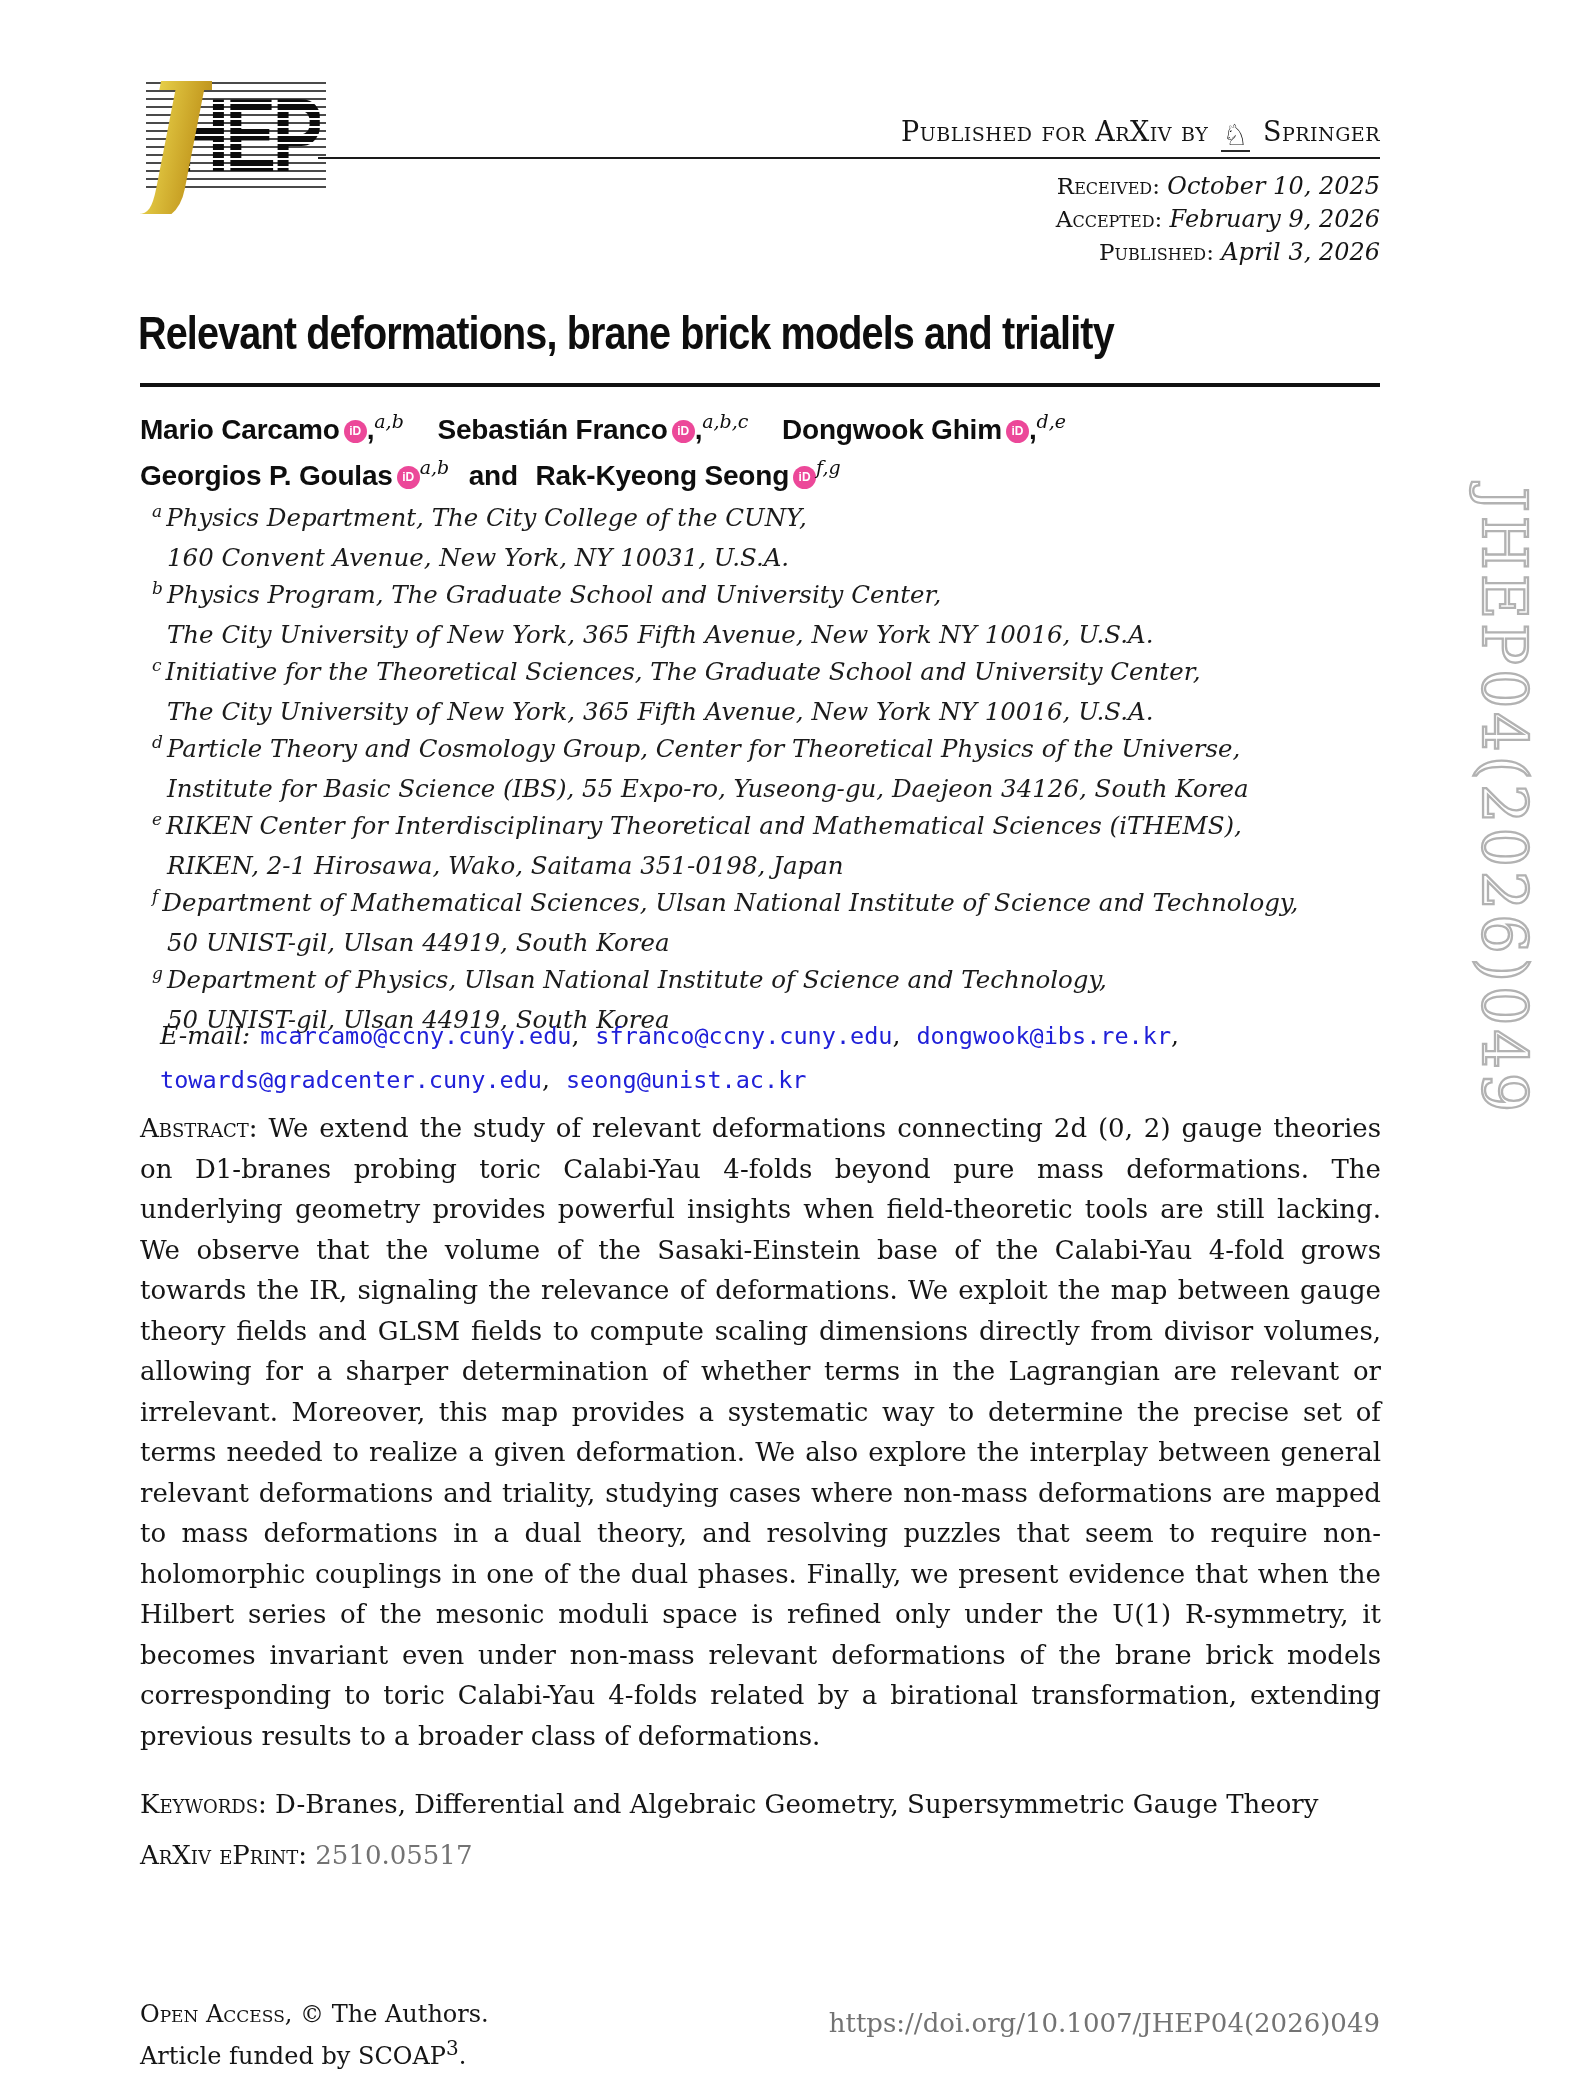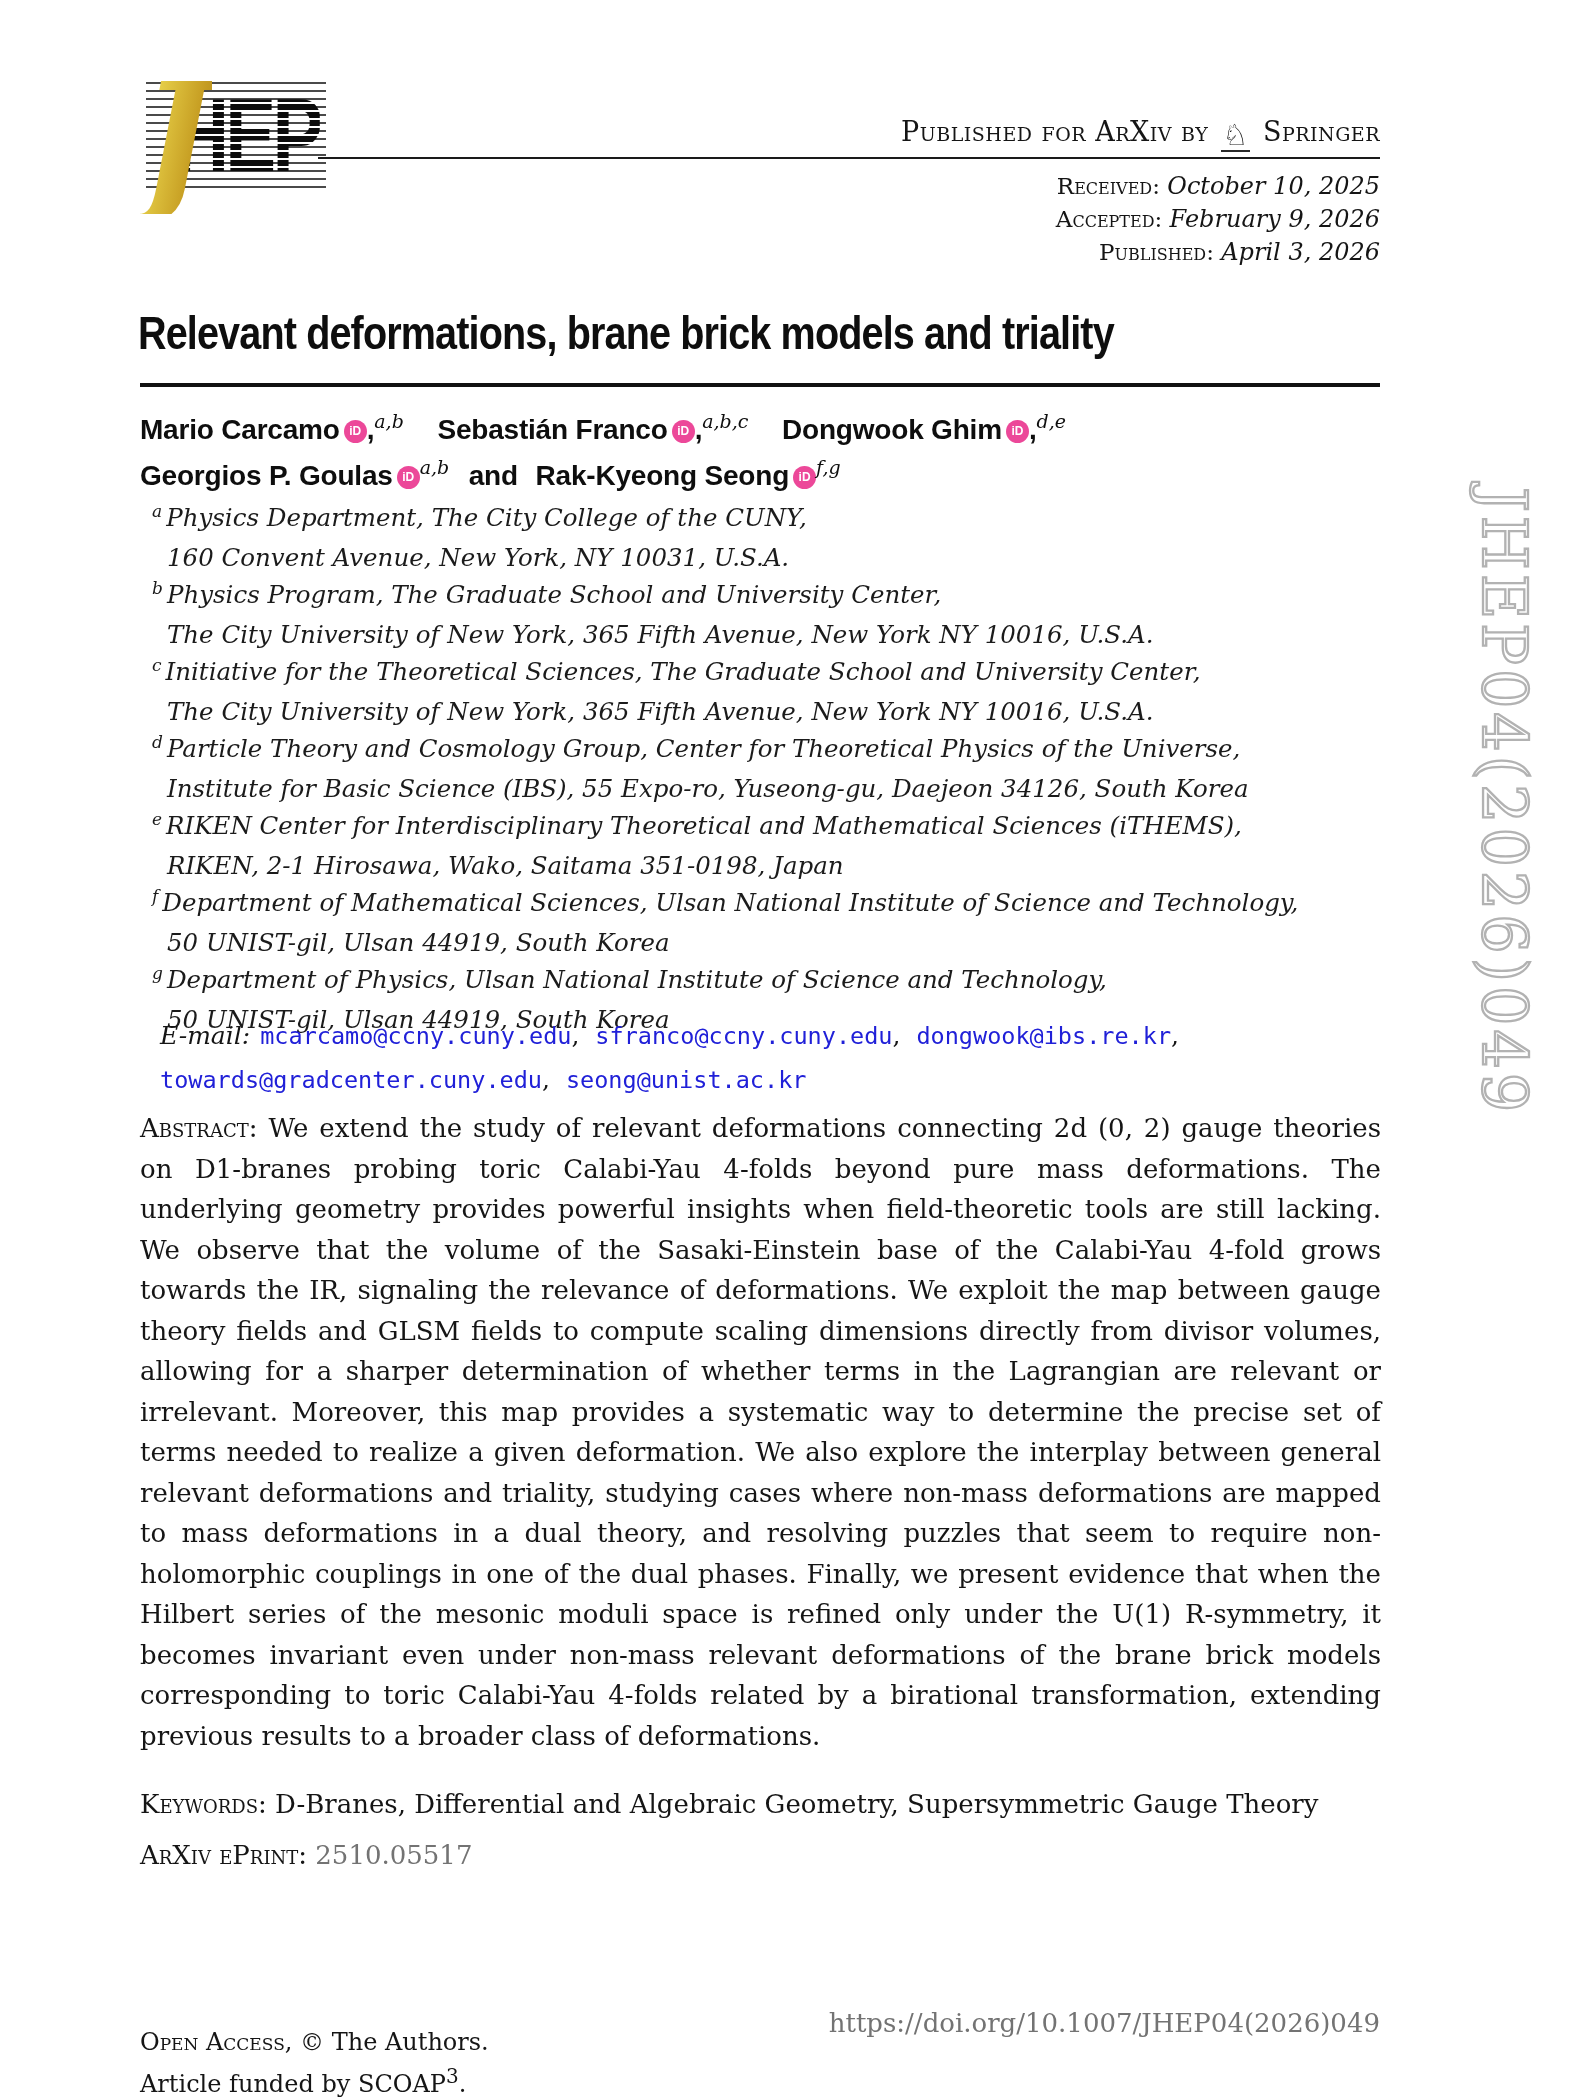--- a/index.html
+++ b/index.html
@@ -68,21 +68,21 @@
   .email-sep{color:#141414;margin-right:8px;}
 
   
   .abstract{position:absolute;left:140px;top:1108px;width:1241px;font-size:26px;
     line-height:40.5px;text-align:justify;margin:0;}
   .kw-line{position:absolute;left:140px;top:1789px;width:1241px;font-size:26px;white-space:nowrap;}
   .arxiv-line{position:absolute;left:140px;top:1840px;font-size:26px;white-space:nowrap;}
   .blue-link{color:#737373;text-decoration:none;cursor:pointer;}
 
   
-  .footer-left{position:absolute;left:140px;top:1997px;font-size:24px;line-height:34px;margin-top:28px;}
+  .footer-left{position:absolute;left:140px;top:1997px;font-size:24px;line-height:34px;}
   .doi{position:absolute;right:204px;top:2008px;font-size:26px;}
 
   
   .sidebar-cite{position:absolute;left:1541px;top:487px;transform:rotate(90deg);
     transform-origin:0 0;white-space:nowrap;font-family:"DejaVu Serif",serif;
     font-size:62px;letter-spacing:4px;color:#ffffff;
     -webkit-text-stroke:2.3px #b2b2b2;}
 </style>
 </head>
 <body>

